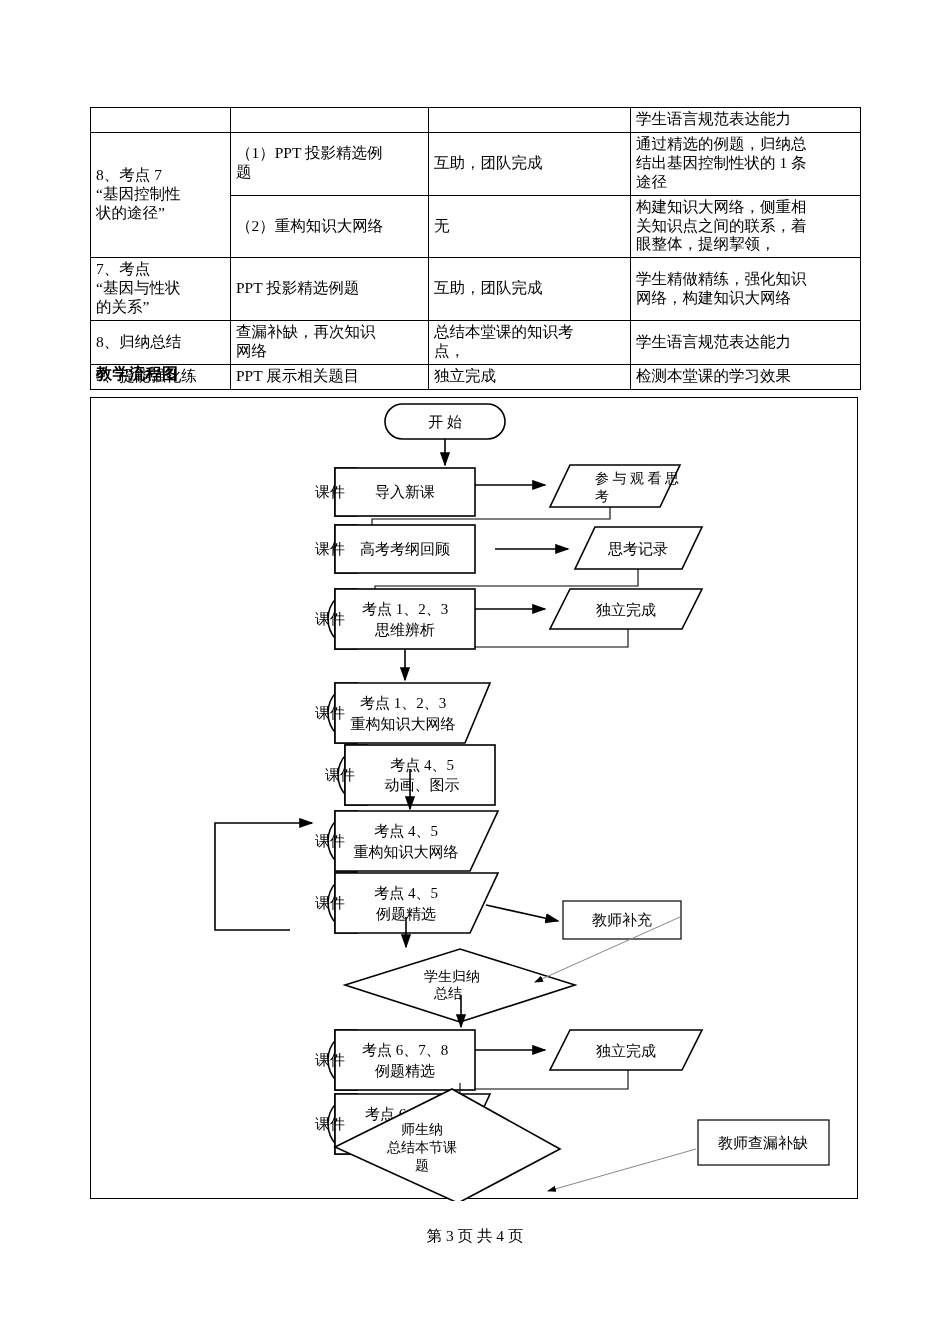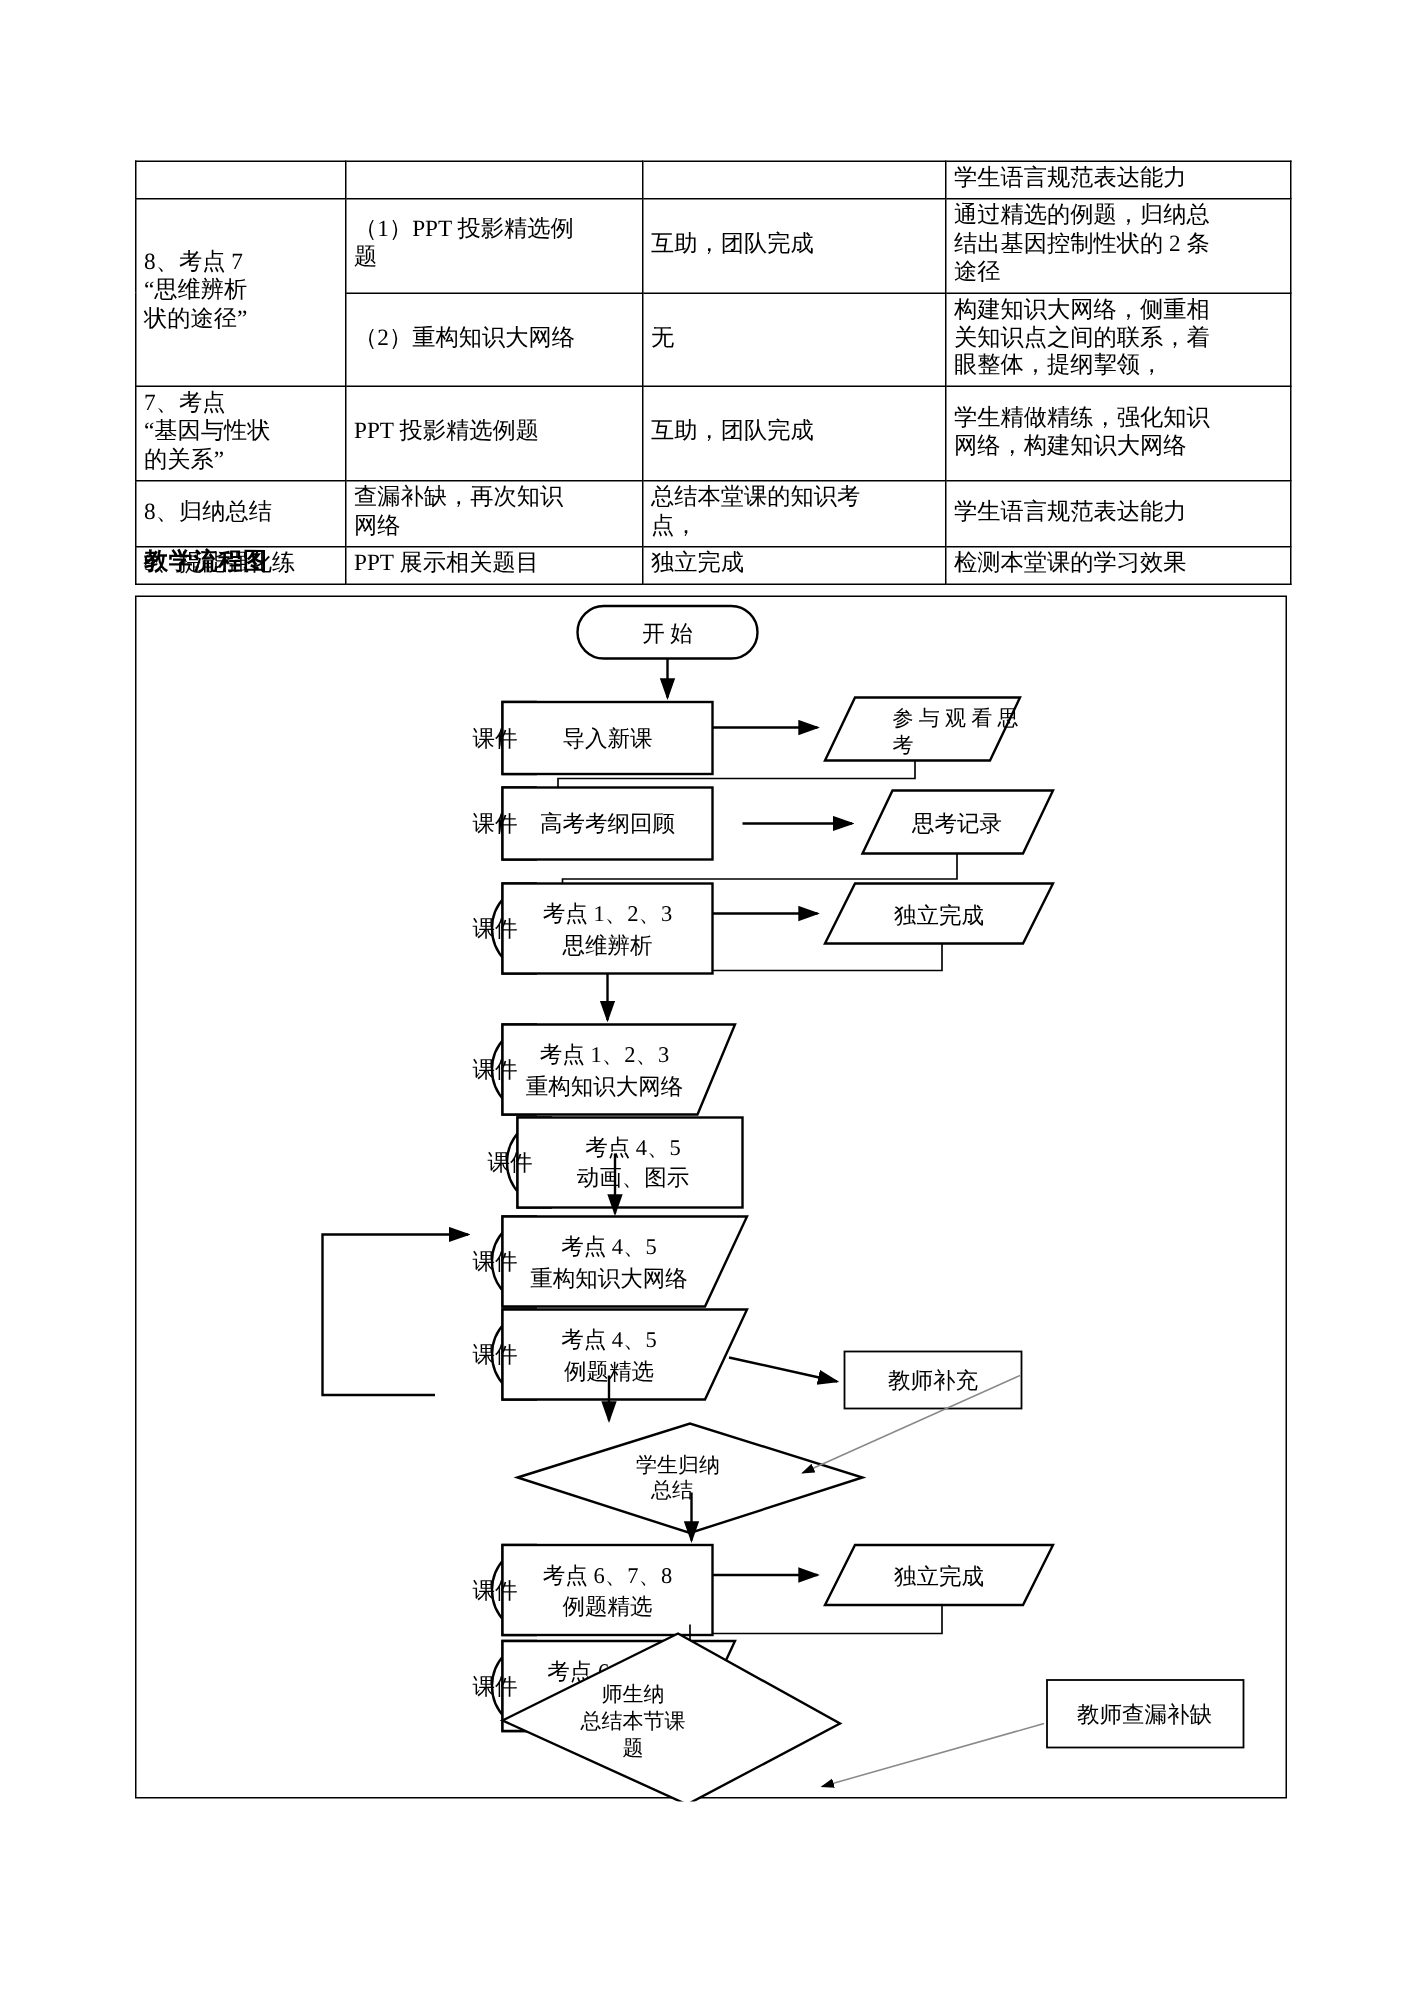--- a/index.html
+++ b/index.html
@@ -140,31 +140,31 @@
     <tbody>
       <tr>
         <td class="col1">&nbsp;</td>
         <td class="col2">&nbsp;</td>
         <td class="col3">&nbsp;</td>
         <td class="col4">学生语言规范表达能力</td>
       </tr>
       <tr>
         <td class="col1 tight" rowspan="2">
           <div>8、考点 7</div>
-          <div>“思维辨析</div>
+          <div>“基因控制性</div>
           <div>状的途径”</div>
         </td>
         <td class="col2 tight">
           <div>（1）PPT 投影精选例</div>
           <div>题</div>
         </td>
         <td class="col3">互助，团队完成</td>
         <td class="col4 tight">
           <div>通过精选的例题，归纳总</div>
-          <div>结出基因控制性状的 2 条</div>
+          <div>结出基因控制性状的 1 条</div>
           <div>途径</div>
         </td>
       </tr>
       <tr>
         <td class="col2">（2）重构知识大网络</td>
         <td class="col3">无</td>
         <td class="col4 tight">
           <div>构建知识大网络，侧重相</div>
           <div>关知识点之间的联系，着</div>
           <div>眼整体，提纲挈领，</div>
@@ -349,14 +349,15 @@
 
       <g>
         <rect class="fc-shape-thin" x="608" y="723" width="131" height="45"></rect>
         <text class="fc-text" x="673" y="751" text-anchor="middle">教师查漏补缺</text>
       </g>
       <path class="fc-line-gray" d="M606,752 L458,794" marker-end="url(#arrowGray)"></path>
 
     </svg>
   </div>
 
+  <div class="footer">第 3 页 共 4 页</div>
 
 </div>
 
 </body></html>

